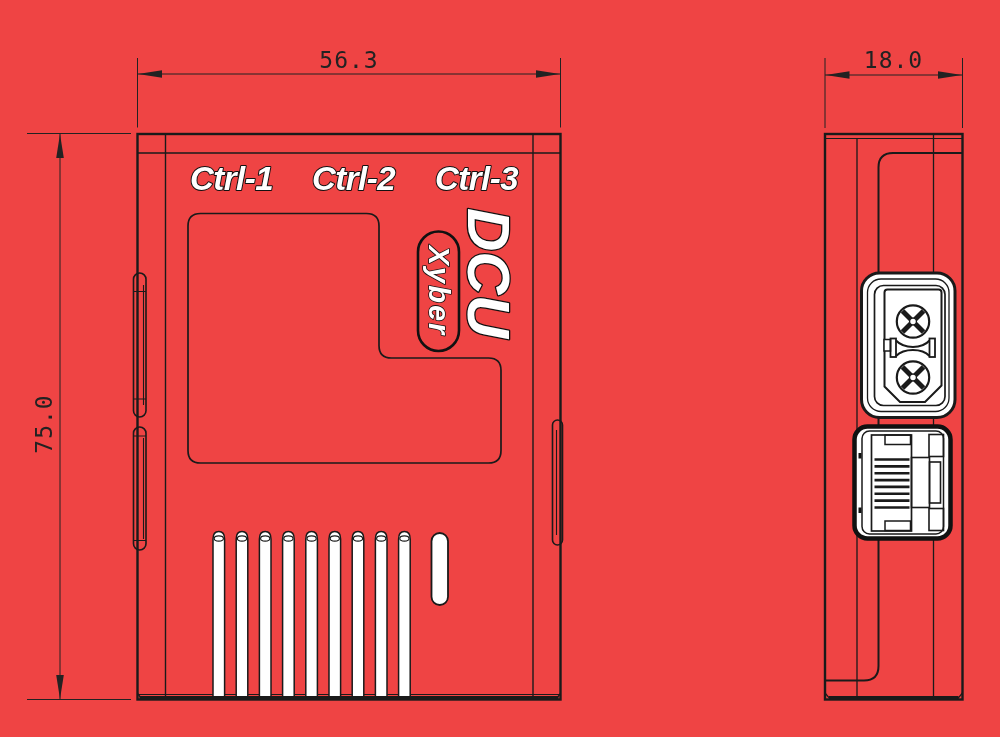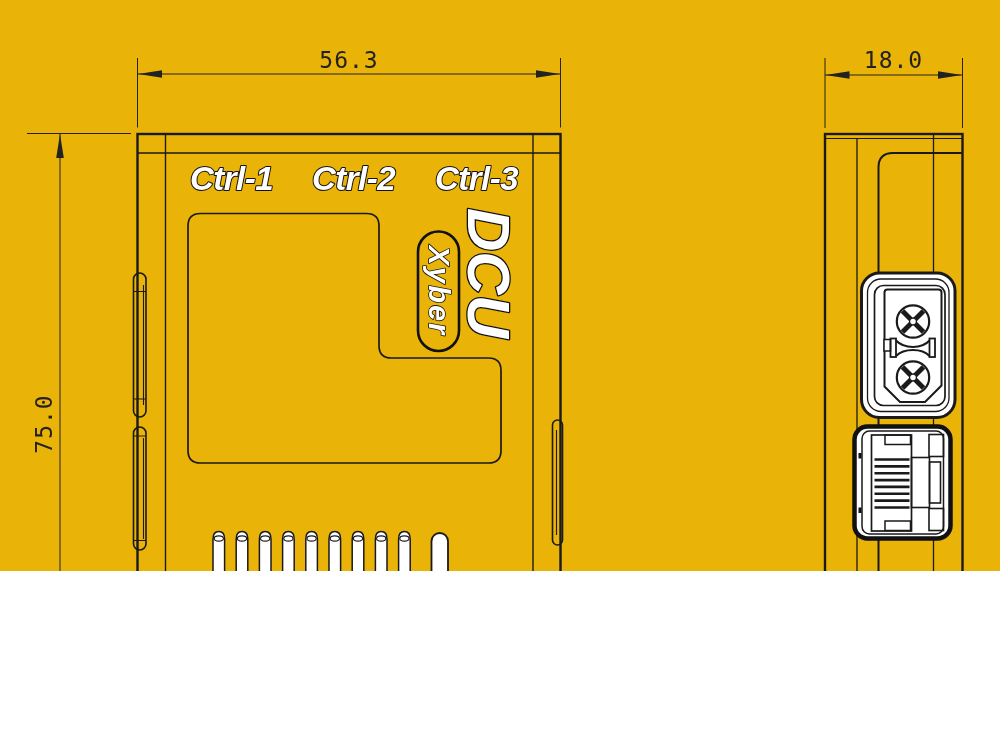--- a/index.html
+++ b/index.html
@@ -1,19 +1,19 @@
 <!DOCTYPE html>
 <html><head>
 <meta charset="utf-8">
 <style>
   html,body{margin:0;padding:0;background:#fff;}
   .canvas{
     position:relative;
-    width:1000px;height:571px;
-    background:#eab308;
+    width:1000px;height:737px;
+    background:#ef4444;
     font-family:"Liberation Sans", sans-serif;
     overflow:hidden;
   }
   svg{position:absolute;left:0;top:0;}
   .dimtext{
     font-family:"DejaVu Sans Mono", monospace;
     font-size:23px;
     fill:#222222;
     letter-spacing:1px;
   }

